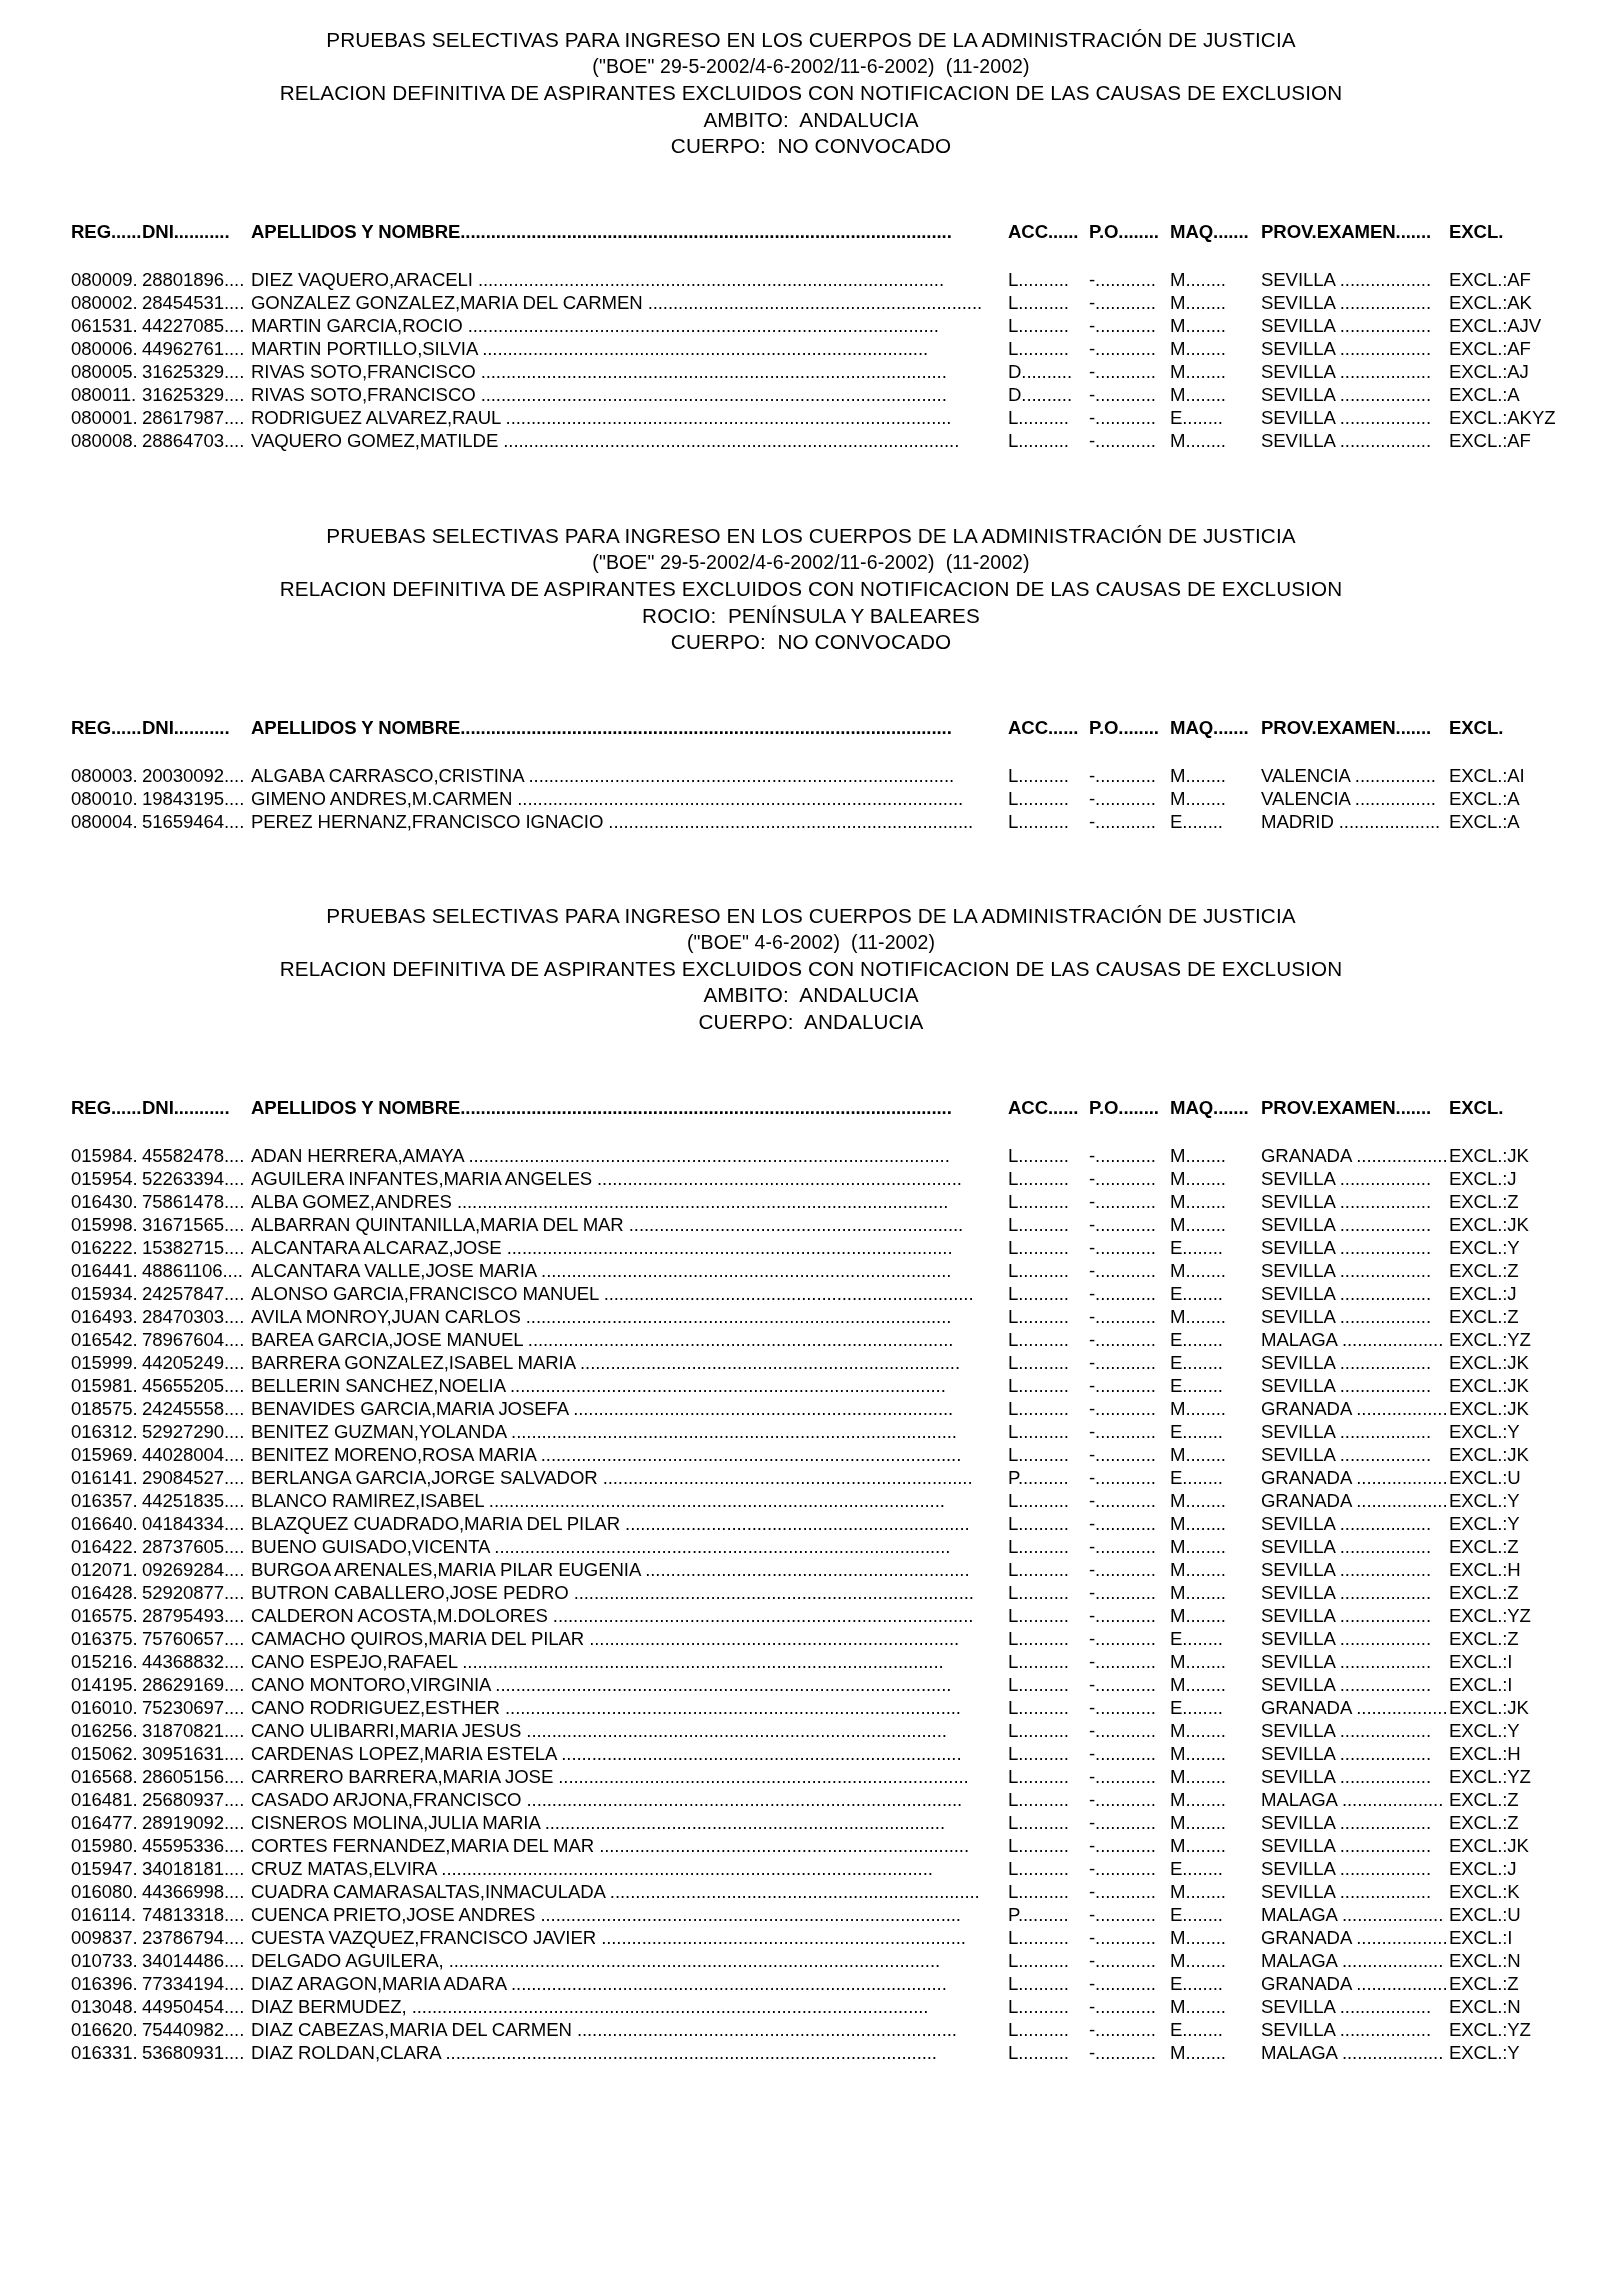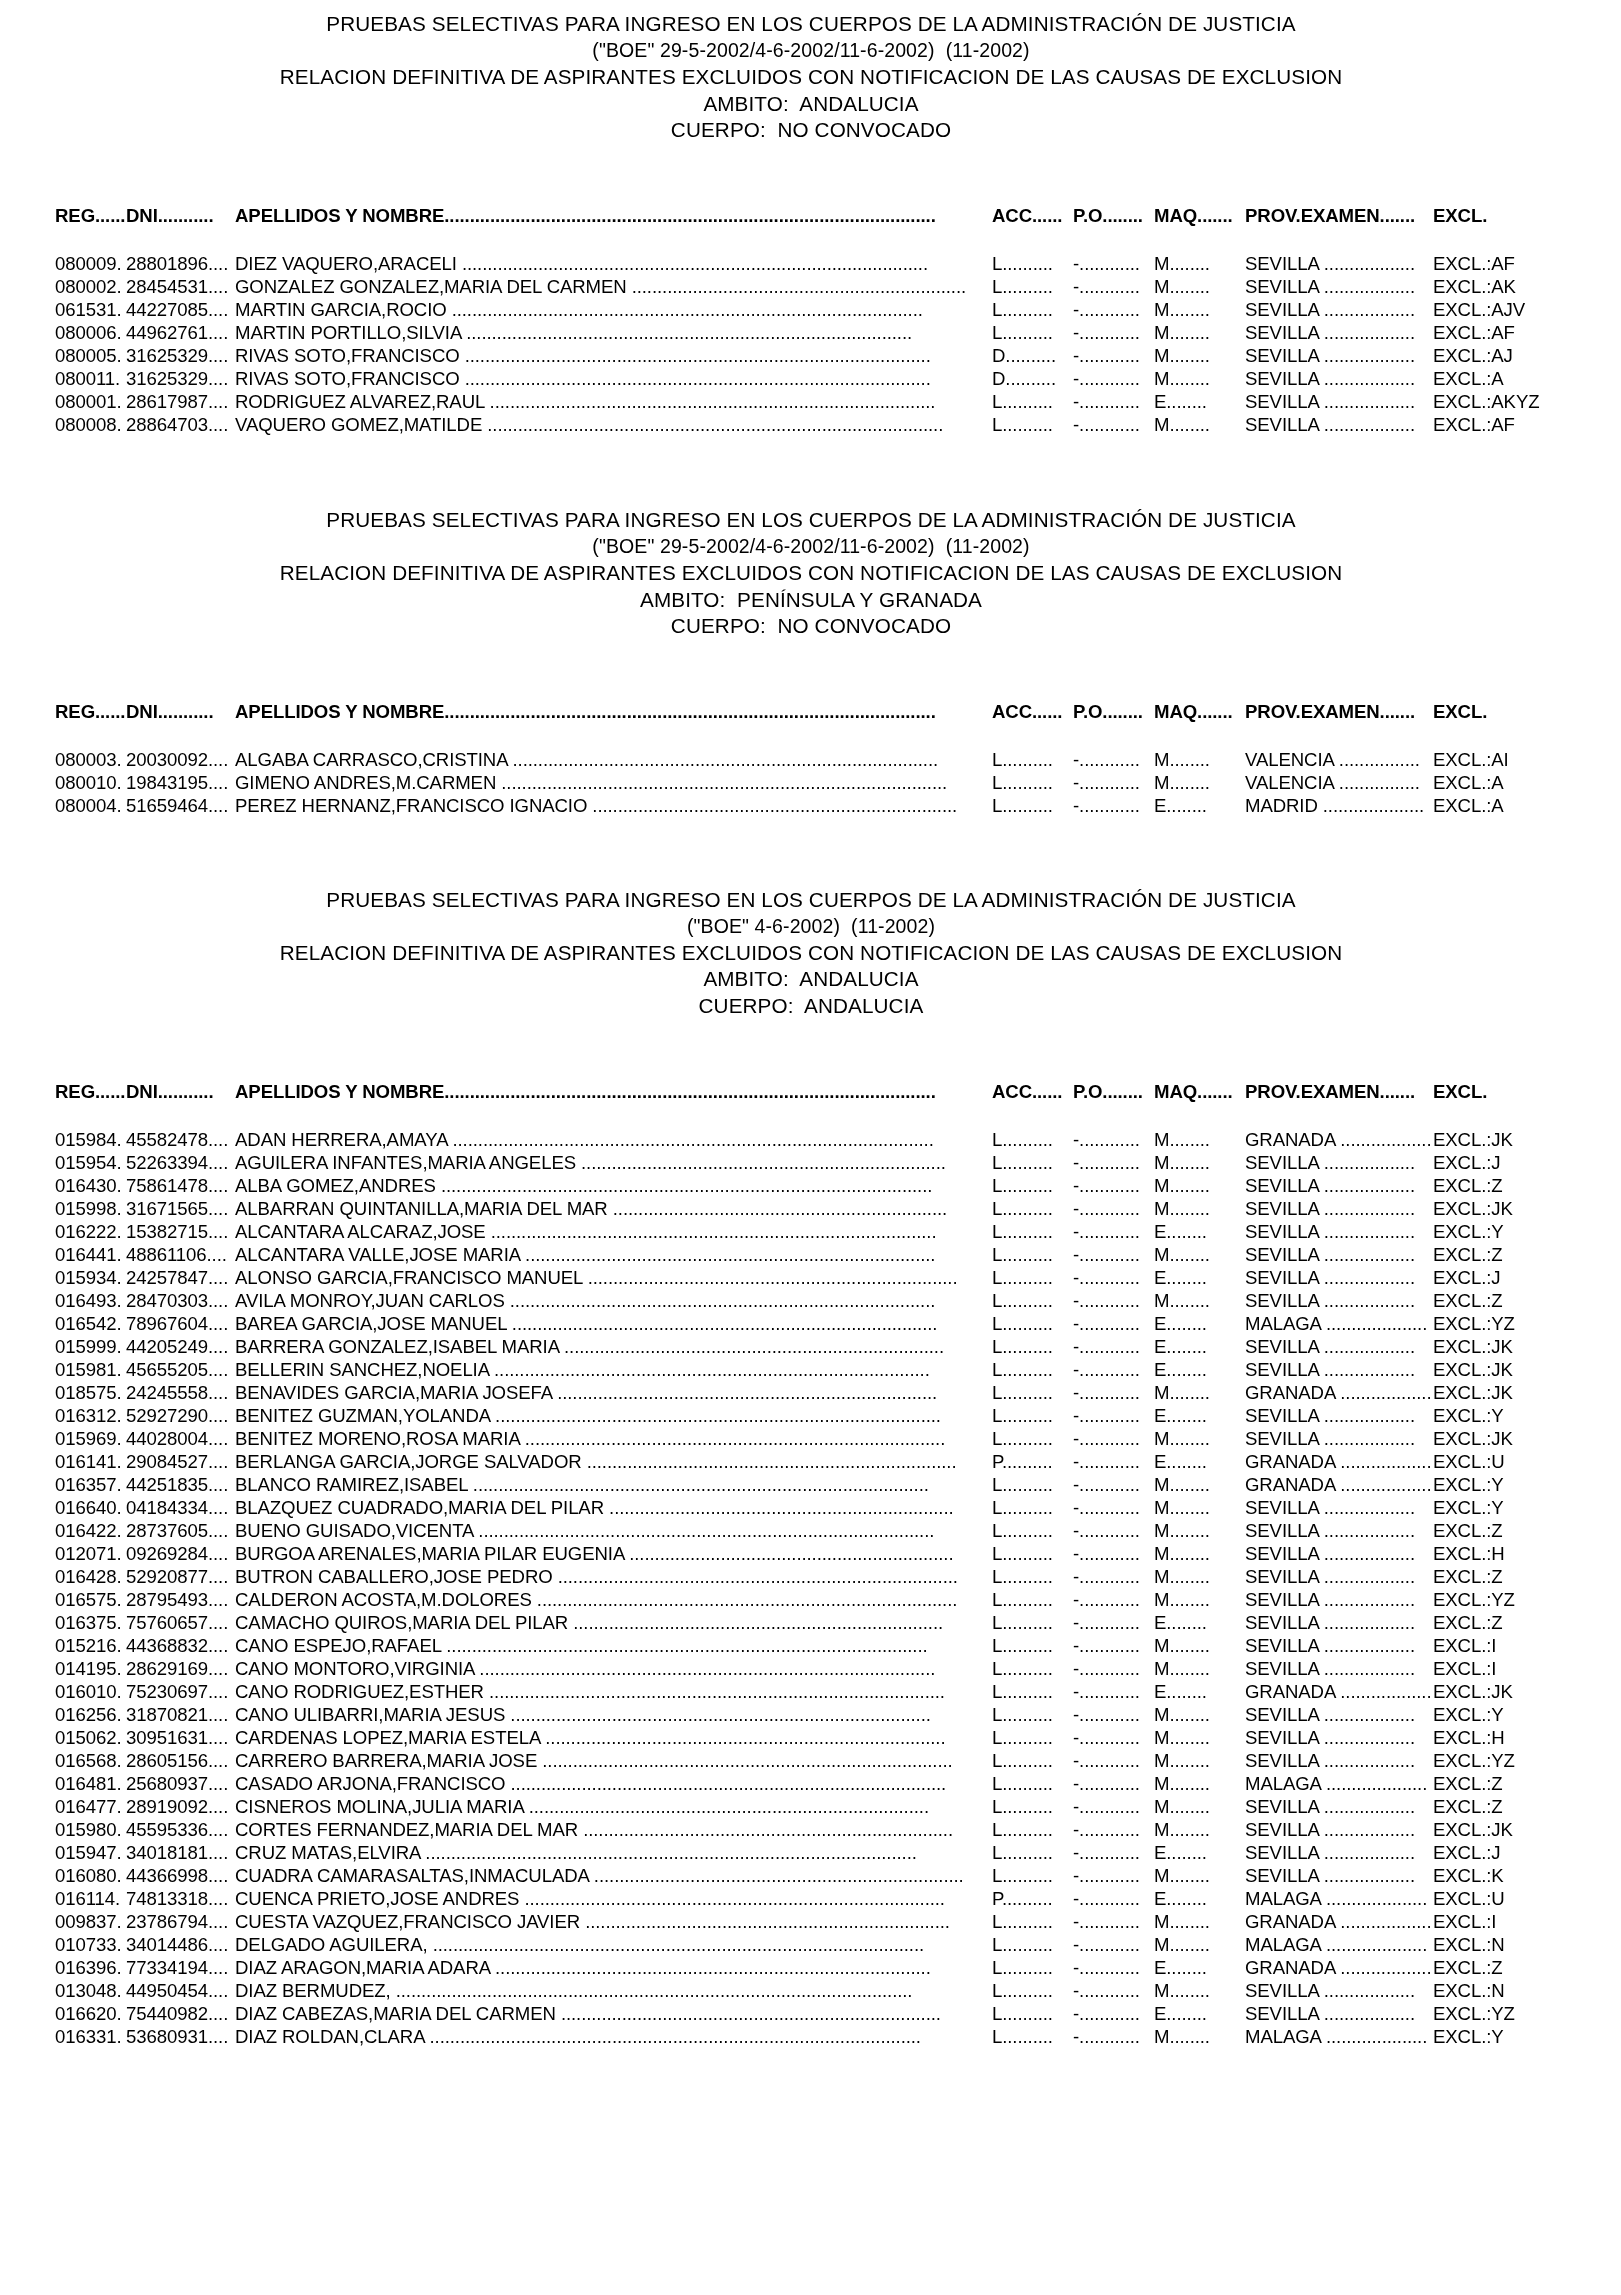--- a/index.html
+++ b/index.html
@@ -13,21 +13,21 @@
     min-height: 2295px;
     font-family: "Liberation Sans", sans-serif;
     color: #000000;
     -webkit-font-smoothing: none;
   }
   .page {
     width: 1622px;
     min-height: 2295px;
     position: relative;
     box-sizing: border-box;
-    padding: 0;
+    padding: 16px;
   }
   
   .section { margin: 0; }
   .doc-header {
     text-align: center;
     font-size: 20px;
     font-weight: 500;
     line-height: 1.30;
     letter-spacing: 0.1px;
   }
@@ -85,21 +85,21 @@
         <div class="col-head" style="position: relative; height: 24px;"><span style="position: absolute; left: 0px; white-space: pre; font-weight: 700;">REG......</span><span style="position: absolute; left: 71px; white-space: pre; font-weight: 700;">DNI...........</span><span style="position: absolute; left: 180px; white-space: pre; font-weight: 700;">APELLIDOS Y NOMBRE.................................................................................................</span><span style="position: absolute; left: 937px; white-space: pre; font-weight: 700;">ACC......</span><span style="position: absolute; left: 1018px; white-space: pre; font-weight: 700;">P.O........</span><span style="position: absolute; left: 1099px; white-space: pre; font-weight: 700;">MAQ.......</span><span style="position: absolute; left: 1190px; white-space: pre; font-weight: 700;">PROV.EXAMEN.......</span><span style="position: absolute; left: 1378px; white-space: pre; font-weight: 700;">EXCL.</span></div>
         <div class="sp-cols-to-rows"></div>
         <div class="listing"><div class="row" style="position: relative;"><span style="position: absolute; left: 0px; white-space: pre;">080009.</span><span style="position: absolute; left: 71px; white-space: pre;">28801896....</span><span style="position: absolute; left: 180px; white-space: pre;">DIEZ VAQUERO,ARACELI ............................................................................................</span><span style="position: absolute; left: 937px; white-space: pre;">L..........</span><span style="position: absolute; left: 1018px; white-space: pre;">-............</span><span style="position: absolute; left: 1099px; white-space: pre;">M........</span><span style="position: absolute; left: 1190px; white-space: pre;">SEVILLA ..................</span><span style="position: absolute; left: 1378px; white-space: pre;">EXCL.:AF</span></div><div class="row" style="position: relative;"><span style="position: absolute; left: 0px; white-space: pre;">080002.</span><span style="position: absolute; left: 71px; white-space: pre;">28454531....</span><span style="position: absolute; left: 180px; white-space: pre;">GONZALEZ GONZALEZ,MARIA DEL CARMEN ..................................................................</span><span style="position: absolute; left: 937px; white-space: pre;">L..........</span><span style="position: absolute; left: 1018px; white-space: pre;">-............</span><span style="position: absolute; left: 1099px; white-space: pre;">M........</span><span style="position: absolute; left: 1190px; white-space: pre;">SEVILLA ..................</span><span style="position: absolute; left: 1378px; white-space: pre;">EXCL.:AK</span></div><div class="row" style="position: relative;"><span style="position: absolute; left: 0px; white-space: pre;">061531.</span><span style="position: absolute; left: 71px; white-space: pre;">44227085....</span><span style="position: absolute; left: 180px; white-space: pre;">MARTIN GARCIA,ROCIO .............................................................................................</span><span style="position: absolute; left: 937px; white-space: pre;">L..........</span><span style="position: absolute; left: 1018px; white-space: pre;">-............</span><span style="position: absolute; left: 1099px; white-space: pre;">M........</span><span style="position: absolute; left: 1190px; white-space: pre;">SEVILLA ..................</span><span style="position: absolute; left: 1378px; white-space: pre;">EXCL.:AJV</span></div><div class="row" style="position: relative;"><span style="position: absolute; left: 0px; white-space: pre;">080006.</span><span style="position: absolute; left: 71px; white-space: pre;">44962761....</span><span style="position: absolute; left: 180px; white-space: pre;">MARTIN PORTILLO,SILVIA ........................................................................................</span><span style="position: absolute; left: 937px; white-space: pre;">L..........</span><span style="position: absolute; left: 1018px; white-space: pre;">-............</span><span style="position: absolute; left: 1099px; white-space: pre;">M........</span><span style="position: absolute; left: 1190px; white-space: pre;">SEVILLA ..................</span><span style="position: absolute; left: 1378px; white-space: pre;">EXCL.:AF</span></div><div class="row" style="position: relative;"><span style="position: absolute; left: 0px; white-space: pre;">080005.</span><span style="position: absolute; left: 71px; white-space: pre;">31625329....</span><span style="position: absolute; left: 180px; white-space: pre;">RIVAS SOTO,FRANCISCO ............................................................................................</span><span style="position: absolute; left: 937px; white-space: pre;">D..........</span><span style="position: absolute; left: 1018px; white-space: pre;">-............</span><span style="position: absolute; left: 1099px; white-space: pre;">M........</span><span style="position: absolute; left: 1190px; white-space: pre;">SEVILLA ..................</span><span style="position: absolute; left: 1378px; white-space: pre;">EXCL.:AJ</span></div><div class="row" style="position: relative;"><span style="position: absolute; left: 0px; white-space: pre;">080011.</span><span style="position: absolute; left: 71px; white-space: pre;">31625329....</span><span style="position: absolute; left: 180px; white-space: pre;">RIVAS SOTO,FRANCISCO ............................................................................................</span><span style="position: absolute; left: 937px; white-space: pre;">D..........</span><span style="position: absolute; left: 1018px; white-space: pre;">-............</span><span style="position: absolute; left: 1099px; white-space: pre;">M........</span><span style="position: absolute; left: 1190px; white-space: pre;">SEVILLA ..................</span><span style="position: absolute; left: 1378px; white-space: pre;">EXCL.:A</span></div><div class="row" style="position: relative;"><span style="position: absolute; left: 0px; white-space: pre;">080001.</span><span style="position: absolute; left: 71px; white-space: pre;">28617987....</span><span style="position: absolute; left: 180px; white-space: pre;">RODRIGUEZ ALVAREZ,RAUL ........................................................................................</span><span style="position: absolute; left: 937px; white-space: pre;">L..........</span><span style="position: absolute; left: 1018px; white-space: pre;">-............</span><span style="position: absolute; left: 1099px; white-space: pre;">E........</span><span style="position: absolute; left: 1190px; white-space: pre;">SEVILLA ..................</span><span style="position: absolute; left: 1378px; white-space: pre;">EXCL.:AKYZ</span></div><div class="row" style="position: relative;"><span style="position: absolute; left: 0px; white-space: pre;">080008.</span><span style="position: absolute; left: 71px; white-space: pre;">28864703....</span><span style="position: absolute; left: 180px; white-space: pre;">VAQUERO GOMEZ,MATILDE ..........................................................................................</span><span style="position: absolute; left: 937px; white-space: pre;">L..........</span><span style="position: absolute; left: 1018px; white-space: pre;">-............</span><span style="position: absolute; left: 1099px; white-space: pre;">M........</span><span style="position: absolute; left: 1190px; white-space: pre;">SEVILLA ..................</span><span style="position: absolute; left: 1378px; white-space: pre;">EXCL.:AF</span></div></div>
         <div class="sp-section-gap"></div>
       </div>
       <div class="section">
         <div class="doc-header">
           <span class="hline l1">PRUEBAS SELECTIVAS PARA INGRESO EN LOS CUERPOS DE LA ADMINISTRACIÓN DE JUSTICIA</span>
           <span class="hline l2">("BOE" 29-5-2002/4-6-2002/11-6-2002)  (11-2002)</span>
           <span class="hline l3">RELACION DEFINITIVA DE ASPIRANTES EXCLUIDOS CON NOTIFICACION DE LAS CAUSAS DE EXCLUSION</span>
-          <span class="hline l4">AMBITO:  PENÍNSULA Y GRANADA</span>
+          <span class="hline l4">ROCIO:  PENÍNSULA Y BALEARES</span>
           <span class="hline l5">CUERPO:  NO CONVOCADO</span>
         </div>
         <div class="sp-head-to-cols"></div>
         <div class="col-head" style="position: relative; height: 24px;"><span style="position: absolute; left: 0px; white-space: pre; font-weight: 700;">REG......</span><span style="position: absolute; left: 71px; white-space: pre; font-weight: 700;">DNI...........</span><span style="position: absolute; left: 180px; white-space: pre; font-weight: 700;">APELLIDOS Y NOMBRE.................................................................................................</span><span style="position: absolute; left: 937px; white-space: pre; font-weight: 700;">ACC......</span><span style="position: absolute; left: 1018px; white-space: pre; font-weight: 700;">P.O........</span><span style="position: absolute; left: 1099px; white-space: pre; font-weight: 700;">MAQ.......</span><span style="position: absolute; left: 1190px; white-space: pre; font-weight: 700;">PROV.EXAMEN.......</span><span style="position: absolute; left: 1378px; white-space: pre; font-weight: 700;">EXCL.</span></div>
         <div class="sp-cols-to-rows"></div>
         <div class="listing"><div class="row" style="position: relative;"><span style="position: absolute; left: 0px; white-space: pre;">080003.</span><span style="position: absolute; left: 71px; white-space: pre;">20030092....</span><span style="position: absolute; left: 180px; white-space: pre;">ALGABA CARRASCO,CRISTINA ....................................................................................</span><span style="position: absolute; left: 937px; white-space: pre;">L..........</span><span style="position: absolute; left: 1018px; white-space: pre;">-............</span><span style="position: absolute; left: 1099px; white-space: pre;">M........</span><span style="position: absolute; left: 1190px; white-space: pre;">VALENCIA ................</span><span style="position: absolute; left: 1378px; white-space: pre;">EXCL.:AI</span></div><div class="row" style="position: relative;"><span style="position: absolute; left: 0px; white-space: pre;">080010.</span><span style="position: absolute; left: 71px; white-space: pre;">19843195....</span><span style="position: absolute; left: 180px; white-space: pre;">GIMENO ANDRES,M.CARMEN ........................................................................................</span><span style="position: absolute; left: 937px; white-space: pre;">L..........</span><span style="position: absolute; left: 1018px; white-space: pre;">-............</span><span style="position: absolute; left: 1099px; white-space: pre;">M........</span><span style="position: absolute; left: 1190px; white-space: pre;">VALENCIA ................</span><span style="position: absolute; left: 1378px; white-space: pre;">EXCL.:A</span></div><div class="row" style="position: relative;"><span style="position: absolute; left: 0px; white-space: pre;">080004.</span><span style="position: absolute; left: 71px; white-space: pre;">51659464....</span><span style="position: absolute; left: 180px; white-space: pre;">PEREZ HERNANZ,FRANCISCO IGNACIO ........................................................................</span><span style="position: absolute; left: 937px; white-space: pre;">L..........</span><span style="position: absolute; left: 1018px; white-space: pre;">-............</span><span style="position: absolute; left: 1099px; white-space: pre;">E........</span><span style="position: absolute; left: 1190px; white-space: pre;">MADRID ....................</span><span style="position: absolute; left: 1378px; white-space: pre;">EXCL.:A</span></div></div>
         <div class="sp-section-gap-2"></div>
       </div>
       <div class="section">
         <div class="doc-header">

